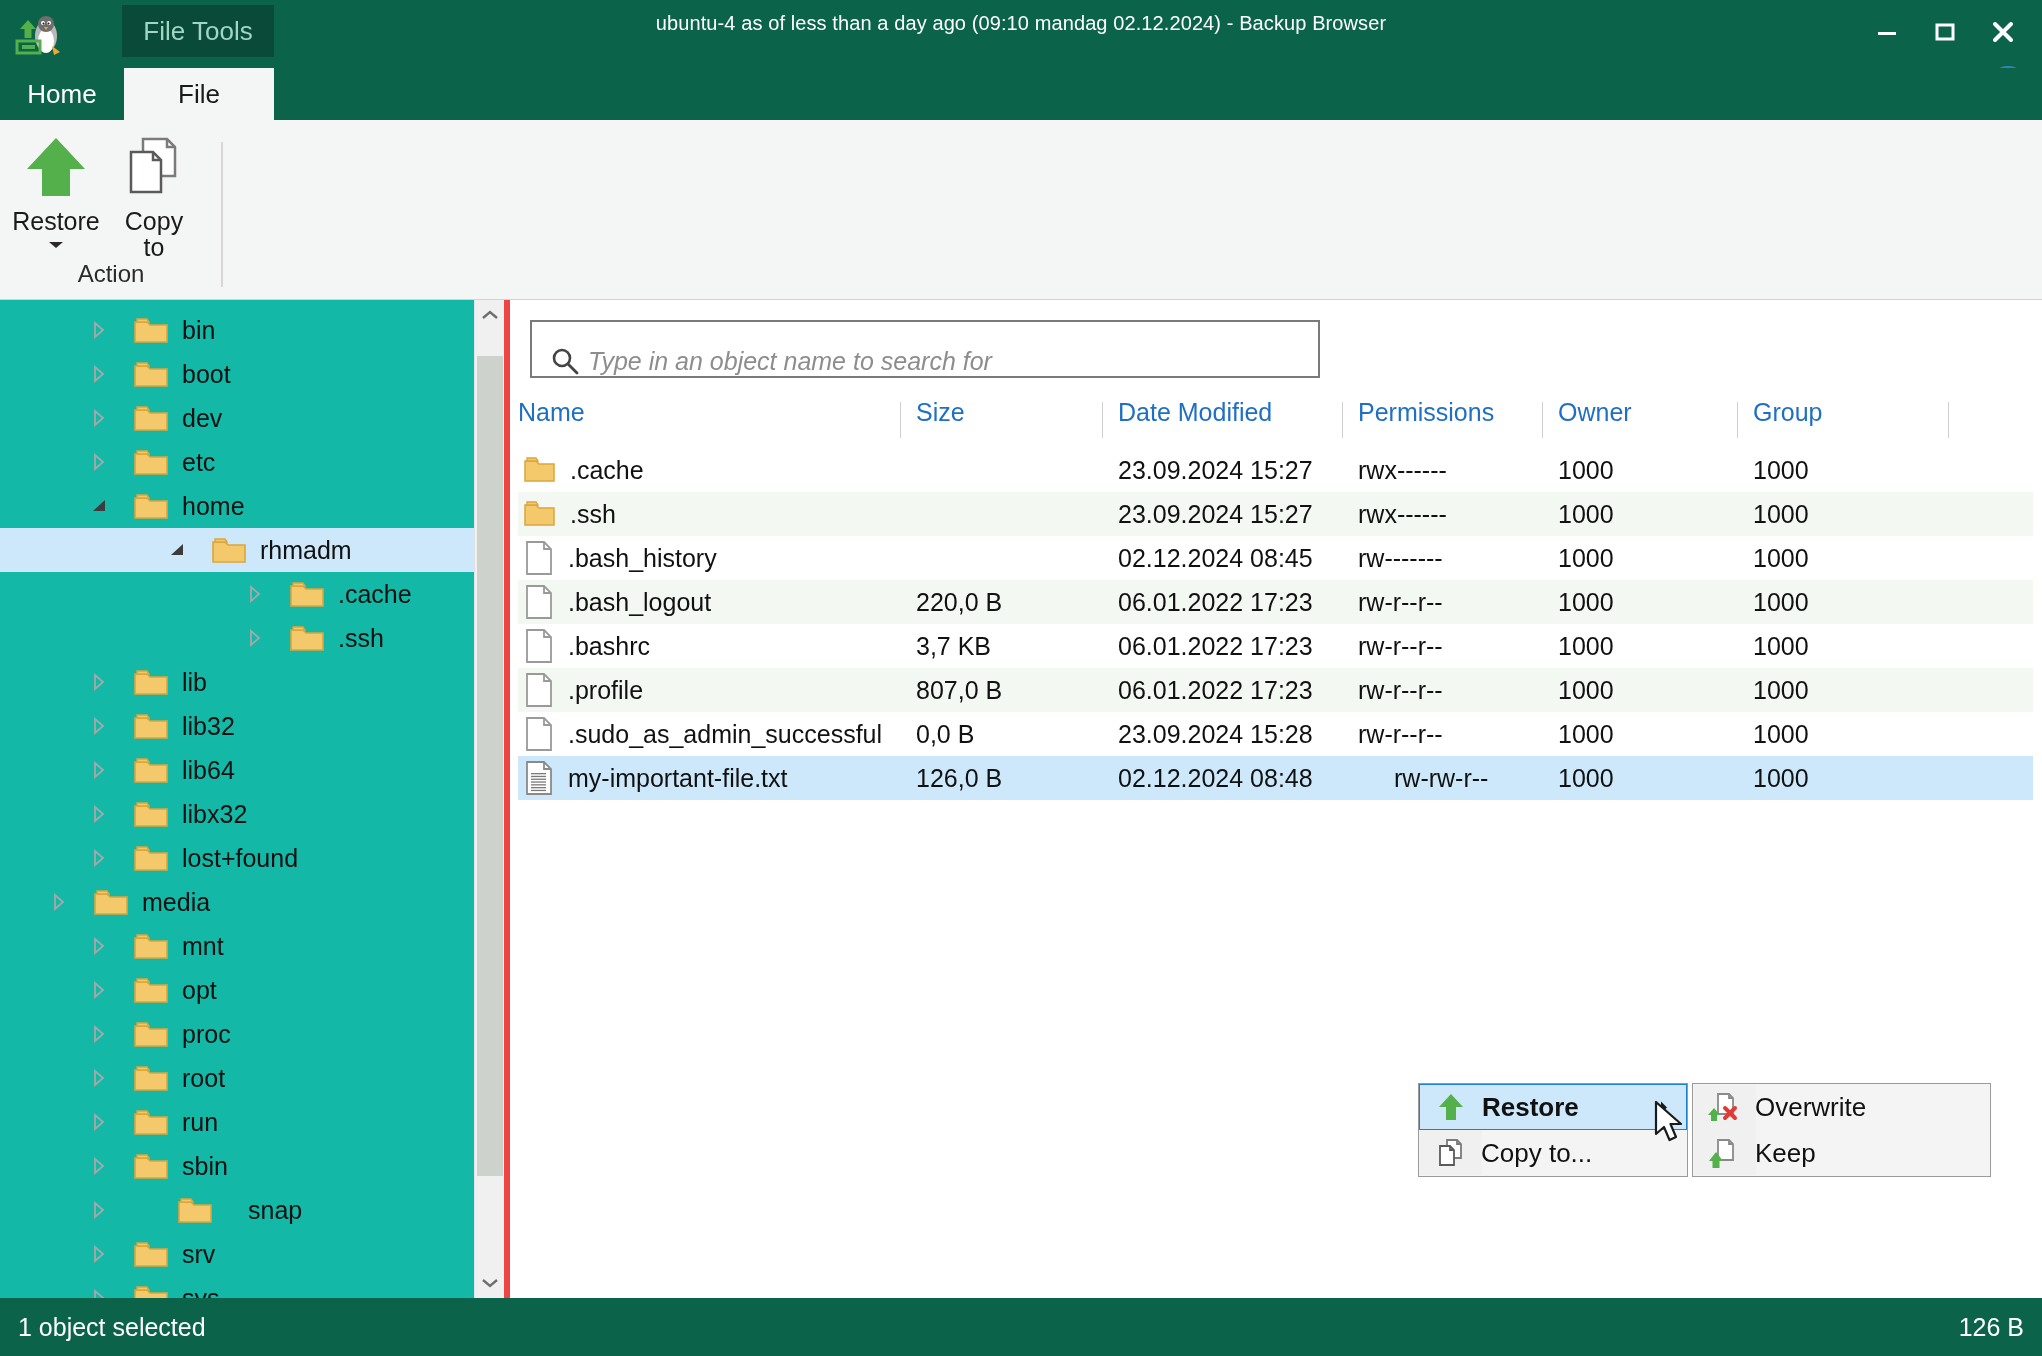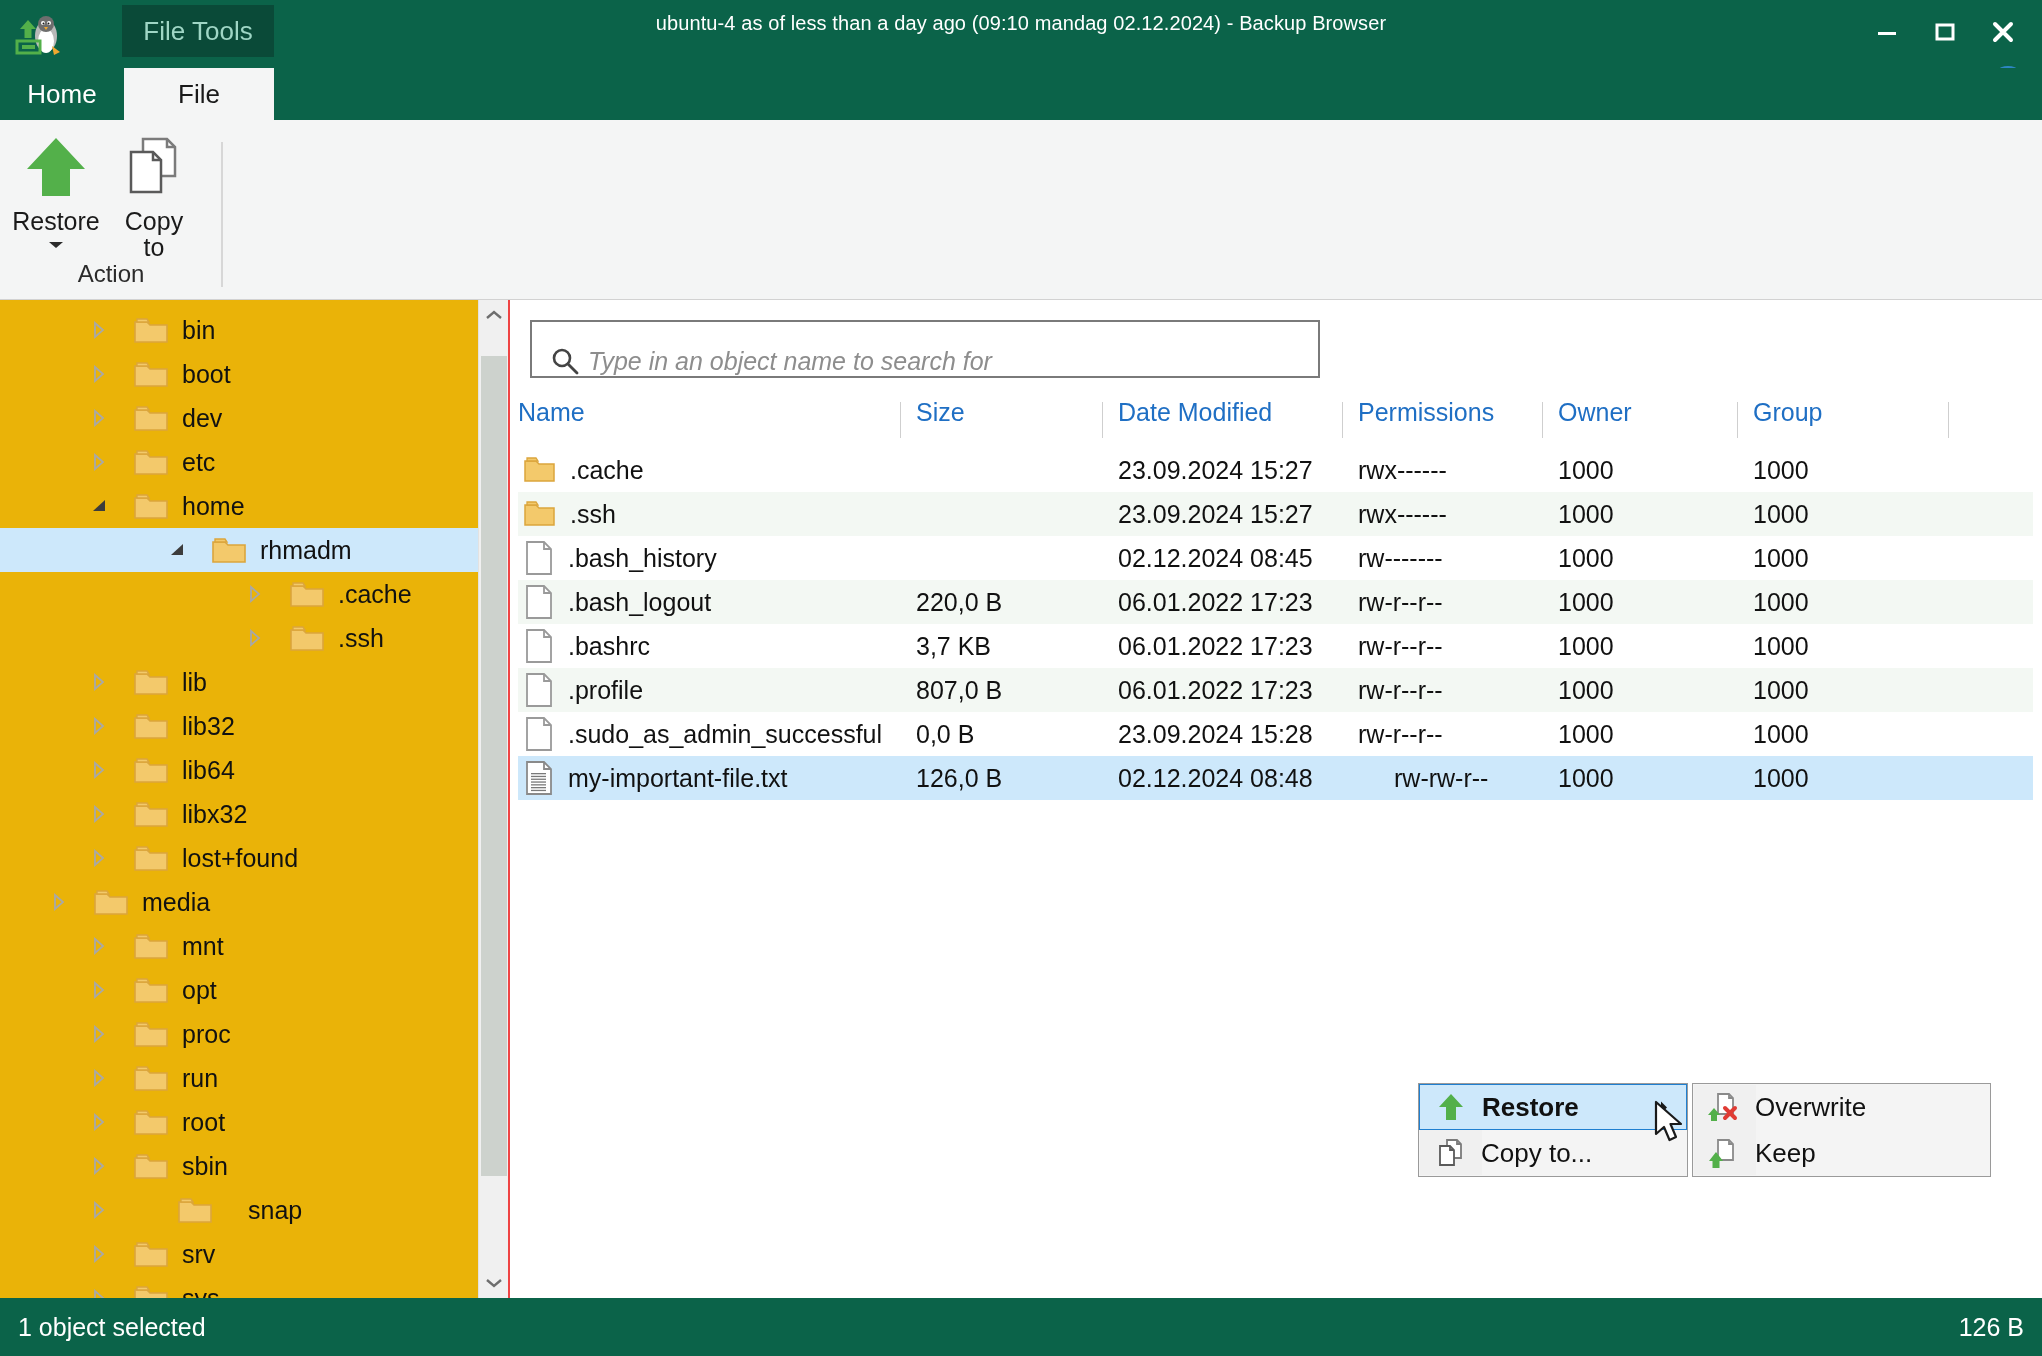--- a/index.html
+++ b/index.html
@@ -71,22 +71,22 @@
   .rbtn .lbl{font-size:25px;color:#1a1a1a;text-align:center;line-height:1.05;margin-top:8px;}
   .rbtn .caret{margin-top:2px;}
   .rbtn-restore{left:0px;}
   .rbtn-copyto{left:98px;}
   .grouplabel{position:absolute;left:0;top:140px;width:222px;text-align:center;
     font-size:24px;color:#2b2b2b;}
   .rgroup-sep{position:absolute;left:221px;top:22px;width:2px;height:145px;background:#d7d7d7;}
 
   
   .main{position:relative;flex:1 1 auto;display:flex;background:#ffffff;overflow:hidden;}
-  .leftpane{position:relative;width:510px;flex:0 0 510px;background:#eab308;
-            border-right:2px solid #ef4444;overflow:hidden;}
+  .leftpane{position:relative;width:510px;flex:0 0 510px;background:#14b8a6;
+            border-right:6px solid #ef4444;overflow:hidden;}
   .tree{position:relative;padding-top:8px;}
   .trow{position:relative;height:44px;display:flex;align-items:center;font-size:25px;color:#111;}
   .trow.sel{background:#cde8fb;}
   .twist{width:26px;height:26px;display:flex;align-items:center;justify-content:center;flex:0 0 26px;}
   .folder{width:34px;height:27px;position:relative;flex:0 0 34px;margin-right:14px;}
   .folder svg{display:block;}
 
   .lscroll{position:absolute;right:0;top:0;width:30px;height:100%;background:#f0f0f0;
            border-left:1px solid #e2e2e2;}
   .lscroll .arrow{position:absolute;left:0;width:30px;height:30px;display:flex;align-items:center;justify-content:center;}
@@ -501,36 +501,36 @@
                 <path d="M4 2 L12 9 L4 16 Z" fill="none" stroke="#a8a8a8" stroke-width="1.8"></path>
               </svg>
             </span>
             <span style="display: inline-block; width: 22px;"></span>
             <span class="folder">
               <svg width="34" height="27" viewBox="0 0 34 27">
                 <path d="M1 5 L1 25 L33 25 L33 8 L16 8 L13 5 Z" fill="#f3c96b" stroke="#dba53c" stroke-width="1.6"></path>
                 <path d="M3 2 L13 2 L15 5 L3 5 Z" fill="#f3c96b" stroke="#dba53c" stroke-width="1.4"></path>
               </svg>
             </span>
+            <span>root</span>
+          </div>
+          <div class="trow" style="padding-left: 86px;">
+            <span class="twist">
+              <svg width="16" height="18" viewBox="0 0 16 18">
+                <path d="M4 2 L12 9 L4 16 Z" fill="none" stroke="#a8a8a8" stroke-width="1.8"></path>
+              </svg>
+            </span>
+            <span style="display: inline-block; width: 22px;"></span>
+            <span class="folder">
+              <svg width="34" height="27" viewBox="0 0 34 27">
+                <path d="M1 5 L1 25 L33 25 L33 8 L16 8 L13 5 Z" fill="#f3c96b" stroke="#dba53c" stroke-width="1.6"></path>
+                <path d="M3 2 L13 2 L15 5 L3 5 Z" fill="#f3c96b" stroke="#dba53c" stroke-width="1.4"></path>
+              </svg>
+            </span>
             <span>run</span>
-          </div>
-          <div class="trow" style="padding-left: 86px;">
-            <span class="twist">
-              <svg width="16" height="18" viewBox="0 0 16 18">
-                <path d="M4 2 L12 9 L4 16 Z" fill="none" stroke="#a8a8a8" stroke-width="1.8"></path>
-              </svg>
-            </span>
-            <span style="display: inline-block; width: 22px;"></span>
-            <span class="folder">
-              <svg width="34" height="27" viewBox="0 0 34 27">
-                <path d="M1 5 L1 25 L33 25 L33 8 L16 8 L13 5 Z" fill="#f3c96b" stroke="#dba53c" stroke-width="1.6"></path>
-                <path d="M3 2 L13 2 L15 5 L3 5 Z" fill="#f3c96b" stroke="#dba53c" stroke-width="1.4"></path>
-              </svg>
-            </span>
-            <span>root</span>
           </div>
           <div class="trow" style="padding-left: 86px;">
             <span class="twist">
               <svg width="16" height="18" viewBox="0 0 16 18">
                 <path d="M4 2 L12 9 L4 16 Z" fill="none" stroke="#a8a8a8" stroke-width="1.8"></path>
               </svg>
             </span>
             <span style="display: inline-block; width: 22px;"></span>
             <span class="folder">
               <svg width="34" height="27" viewBox="0 0 34 27">

